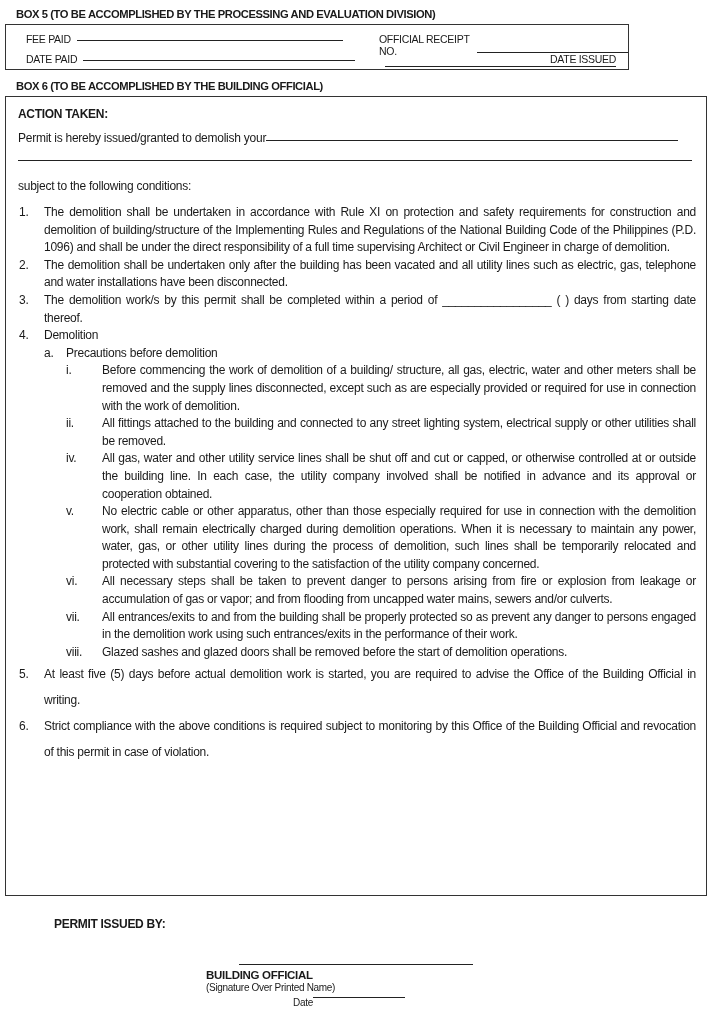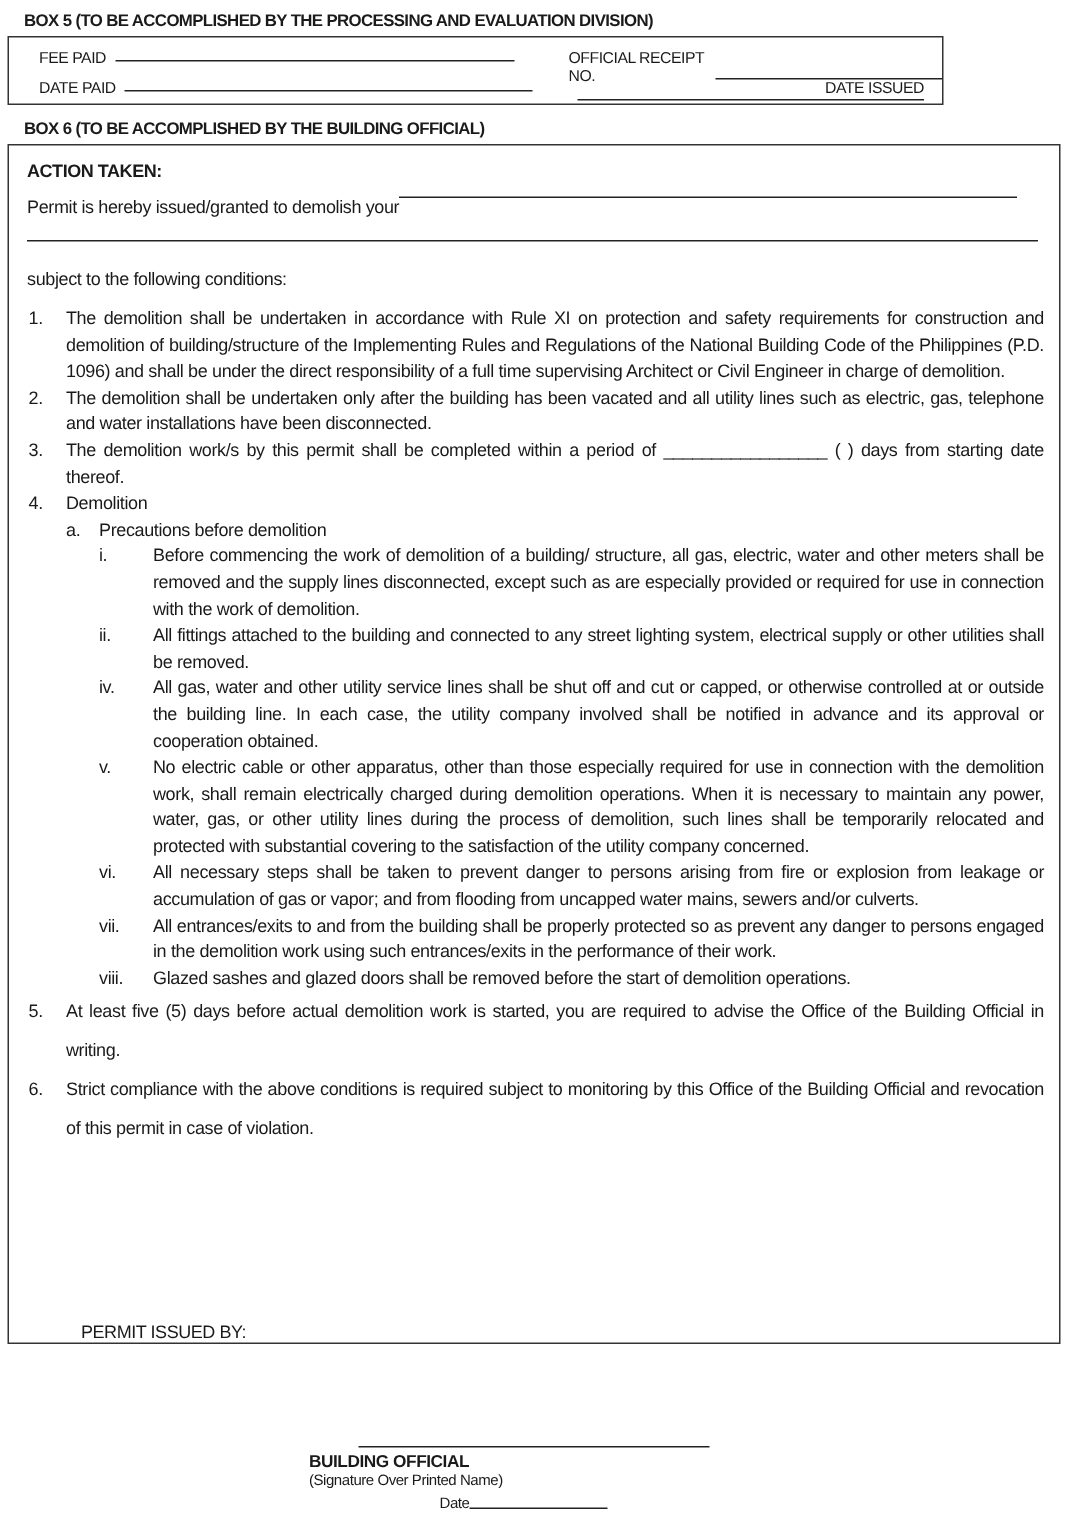--- a/index.html
+++ b/index.html
@@ -25,42 +25,42 @@
   #or-no { left: 373px; top: 8px; }
   #or-no .line { width: 182px; }
   #date-issued { left: 373px; top: 28px; flex-direction: column; }
   #date-issued .line { width: 231px; }
 
   .box6 {
     position: absolute; left: 5px; top: 96px; width: 702px; height: 800px;
     border: 1.2px solid #333; box-sizing: border-box;
   }
   .action-title { position: absolute; left: 12px; top: 10px; font-size: 12px; font-weight: bold; letter-spacing: -0.3px; }
-  .permit-line { position: absolute; left: 12px; top: 34px; font-size: 12px; display: flex; align-items: flex-start; letter-spacing: -0.25px; }
+  .permit-line { position: absolute; left: 12px; top: 34px; font-size: 12px; display: flex; align-items: flex-end; letter-spacing: -0.25px; }
   .permit-line .line { border-bottom: 1px solid #222; width: 412px; margin-bottom: 4px; }
   .blank-line2 { position: absolute; left: 12px; top: 63px; width: 674px; border-bottom: 1px solid #222; }
   .subject { position: absolute; left: 12px; top: 82px; font-size: 12px; letter-spacing: -0.25px; }
 
   .conditions { position: absolute; left: 0; top: 107px; width: 702px; font-size: 12px; line-height: 17.6px; letter-spacing: -0.25px; }
   .item { position: relative; padding-left: 38px; padding-right: 12px; text-align: justify; }
   .item .num { position: absolute; left: 13px; top: 0; }
   .sub { position: relative; padding-left: 60px; padding-right: 12px; }
   .sub .num { position: absolute; left: 38px; top: 0; }
   .roman { position: relative; padding-left: 96px; padding-right: 12px; text-align: justify; }
   .roman .num { position: absolute; left: 60px; top: 0; }
   .gap-lg { line-height: 26px; }
   #cond-5 { margin-top: 0px; }
   #cond-6 { margin-top: 0px; }
 
-  .permit-by { position: absolute; left: 12px; top: 784px; font-size: 12px; font-weight: normal; letter-spacing: -0.3px; padding-left: 36px; }
+  .permit-by { position: absolute; left: 12px; top: 820px; font-size: 12px; font-weight: bold; letter-spacing: -0.3px; padding-left: 36px; }
   .sig-line { position: absolute; left: 233px; top: 867px; width: 234px; border-bottom: 1px solid #222; }
   .sig-block { position: absolute; left: 200px; top: 872px; width: 300px; text-align: left; }
   .bo-title { font-size: 11.5px; font-weight: bold; letter-spacing: -0.3px; }
   .sig-note { font-size: 10px; letter-spacing: -0.3px; margin-top: 1px; }
-  .date-row { position: absolute; left: 287px; top: 900px; font-size: 10px; display: flex; align-items: flex-end; letter-spacing: -0.3px; }
+  .date-row { position: absolute; left: 287px; top: 900px; font-size: 10px; display: flex; align-items: flex-start; letter-spacing: -0.3px; }
   .date-row .line { border-bottom: 1px solid #222; width: 92px; margin-bottom: 2px; }
 </style>
 </head>
 <body>
 
 <div class="box-title" id="box5-title">BOX 5 (TO BE ACCOMPLISHED BY THE PROCESSING AND EVALUATION DIVISION)</div>
 <div class="box5">
   <div class="field" id="fee-paid">
     <span>FEE PAID</span>
     <span class="line"></span>

